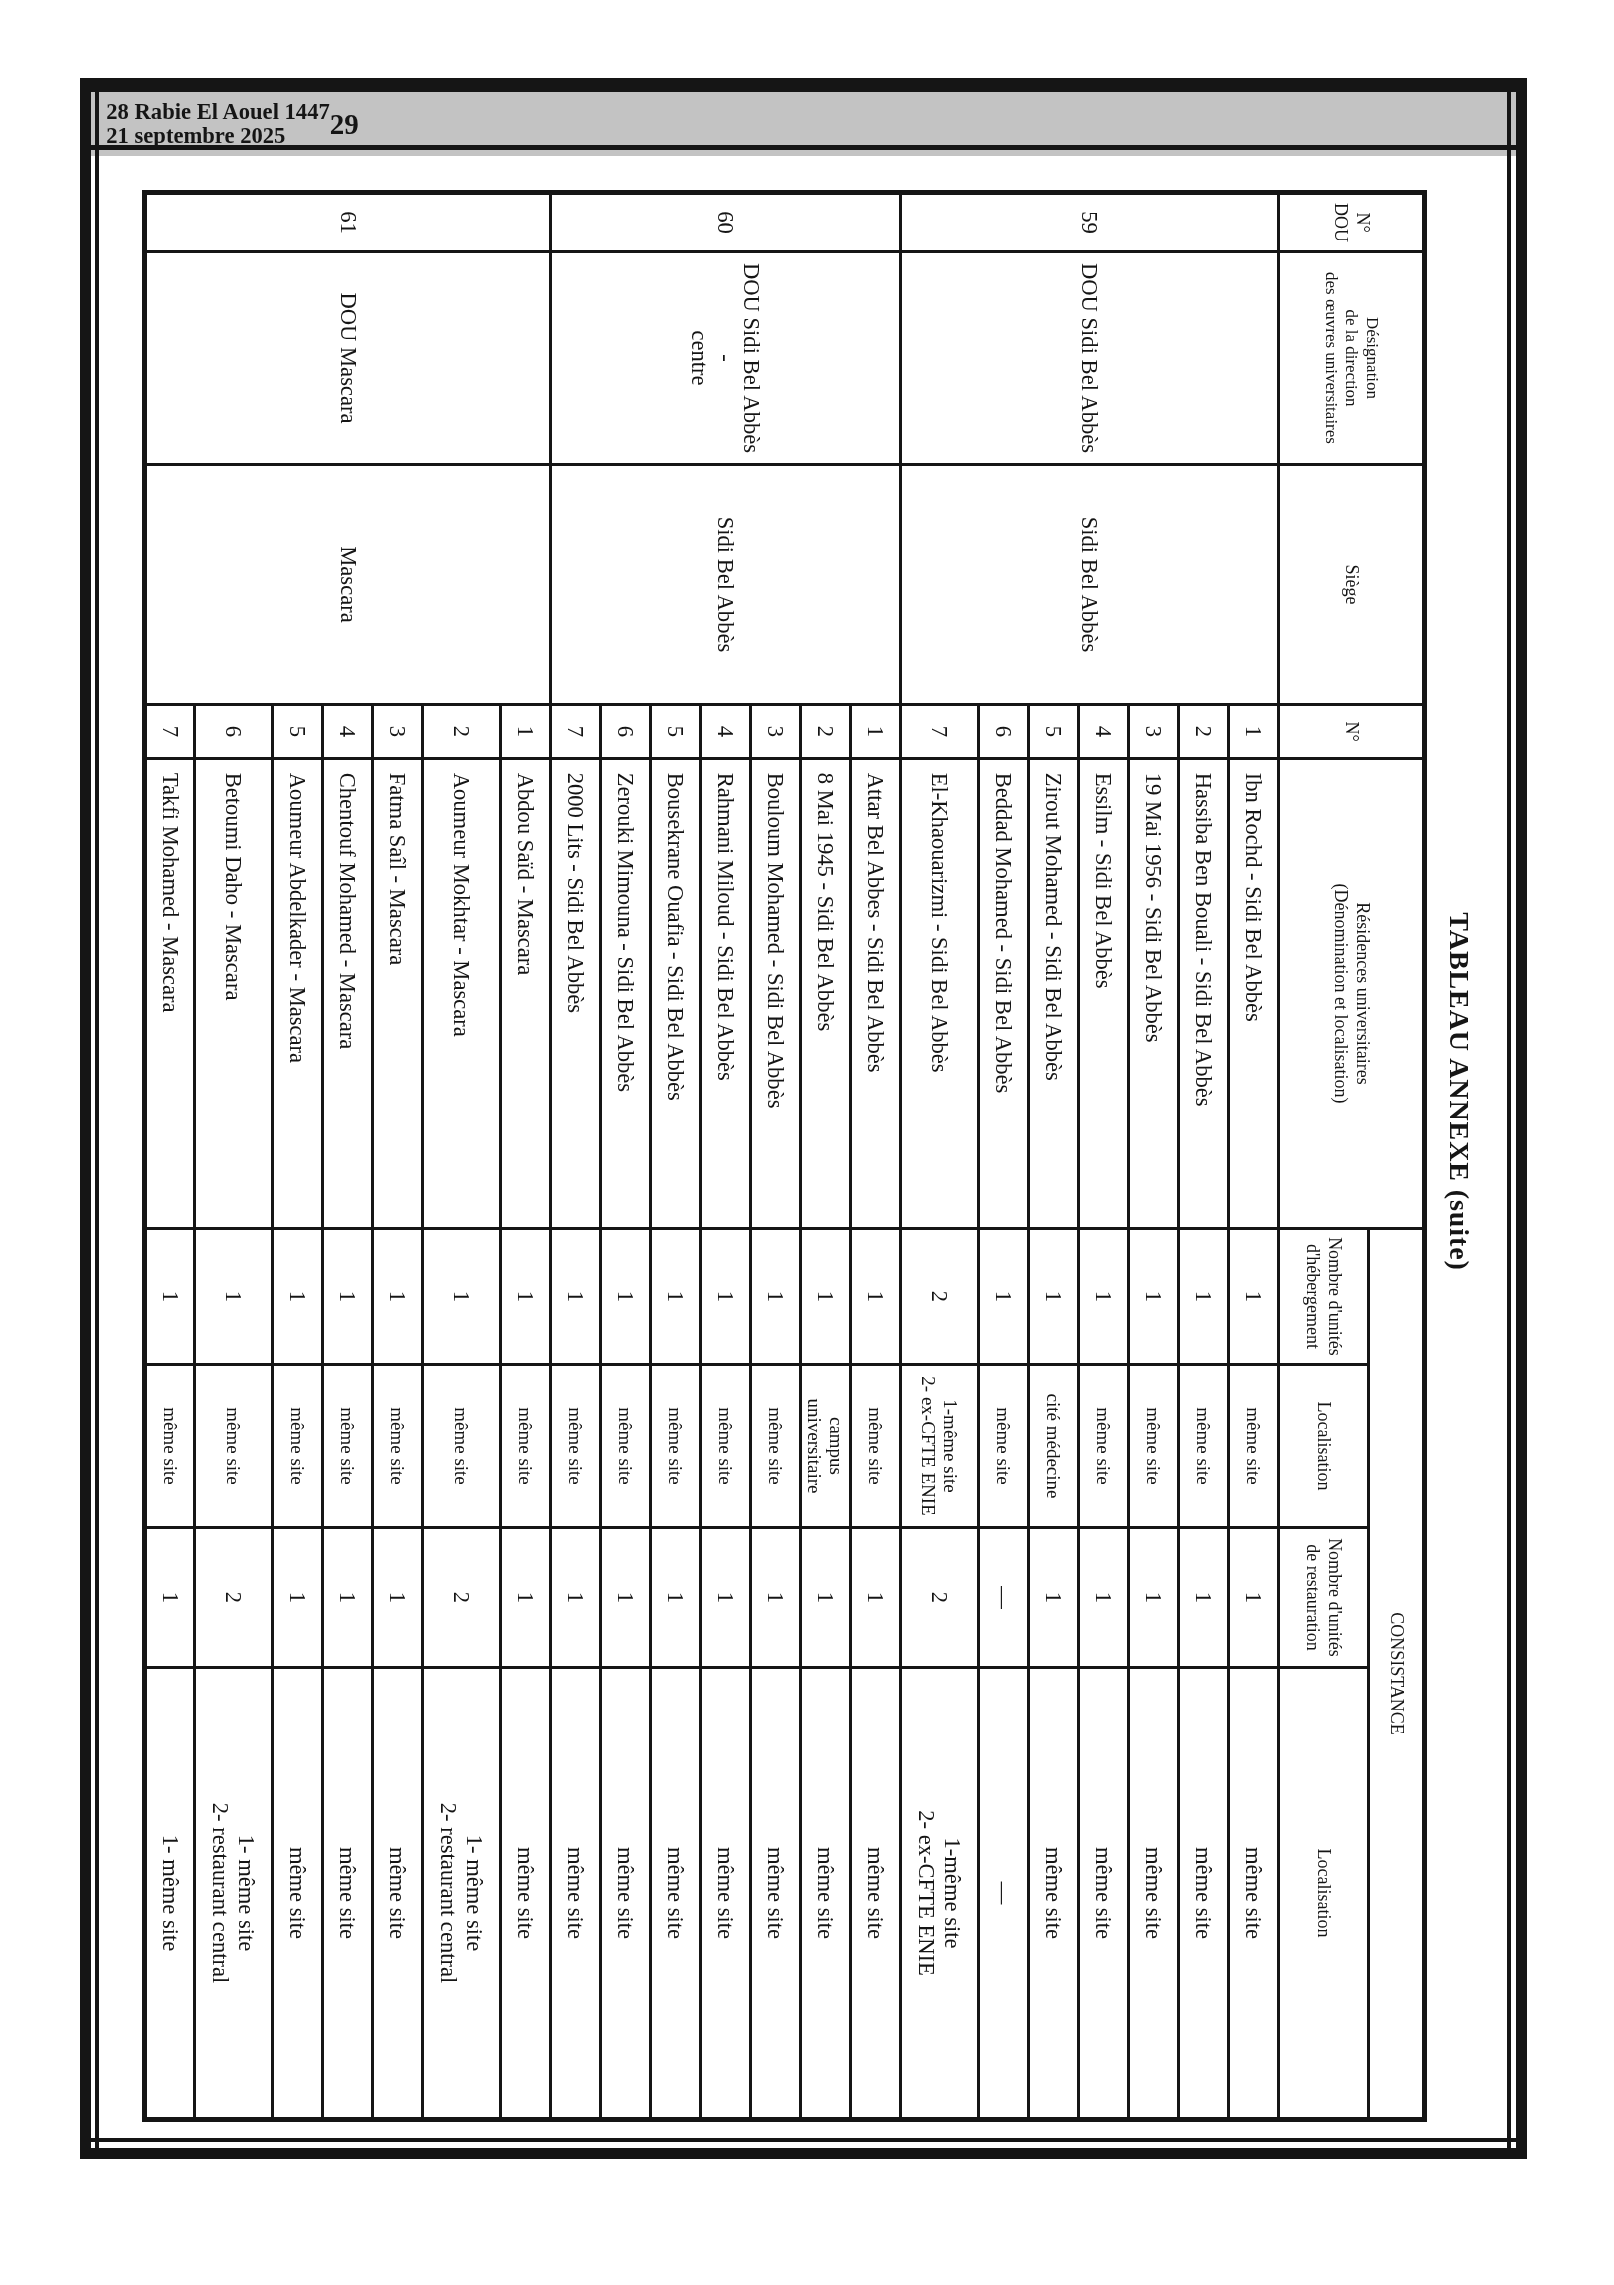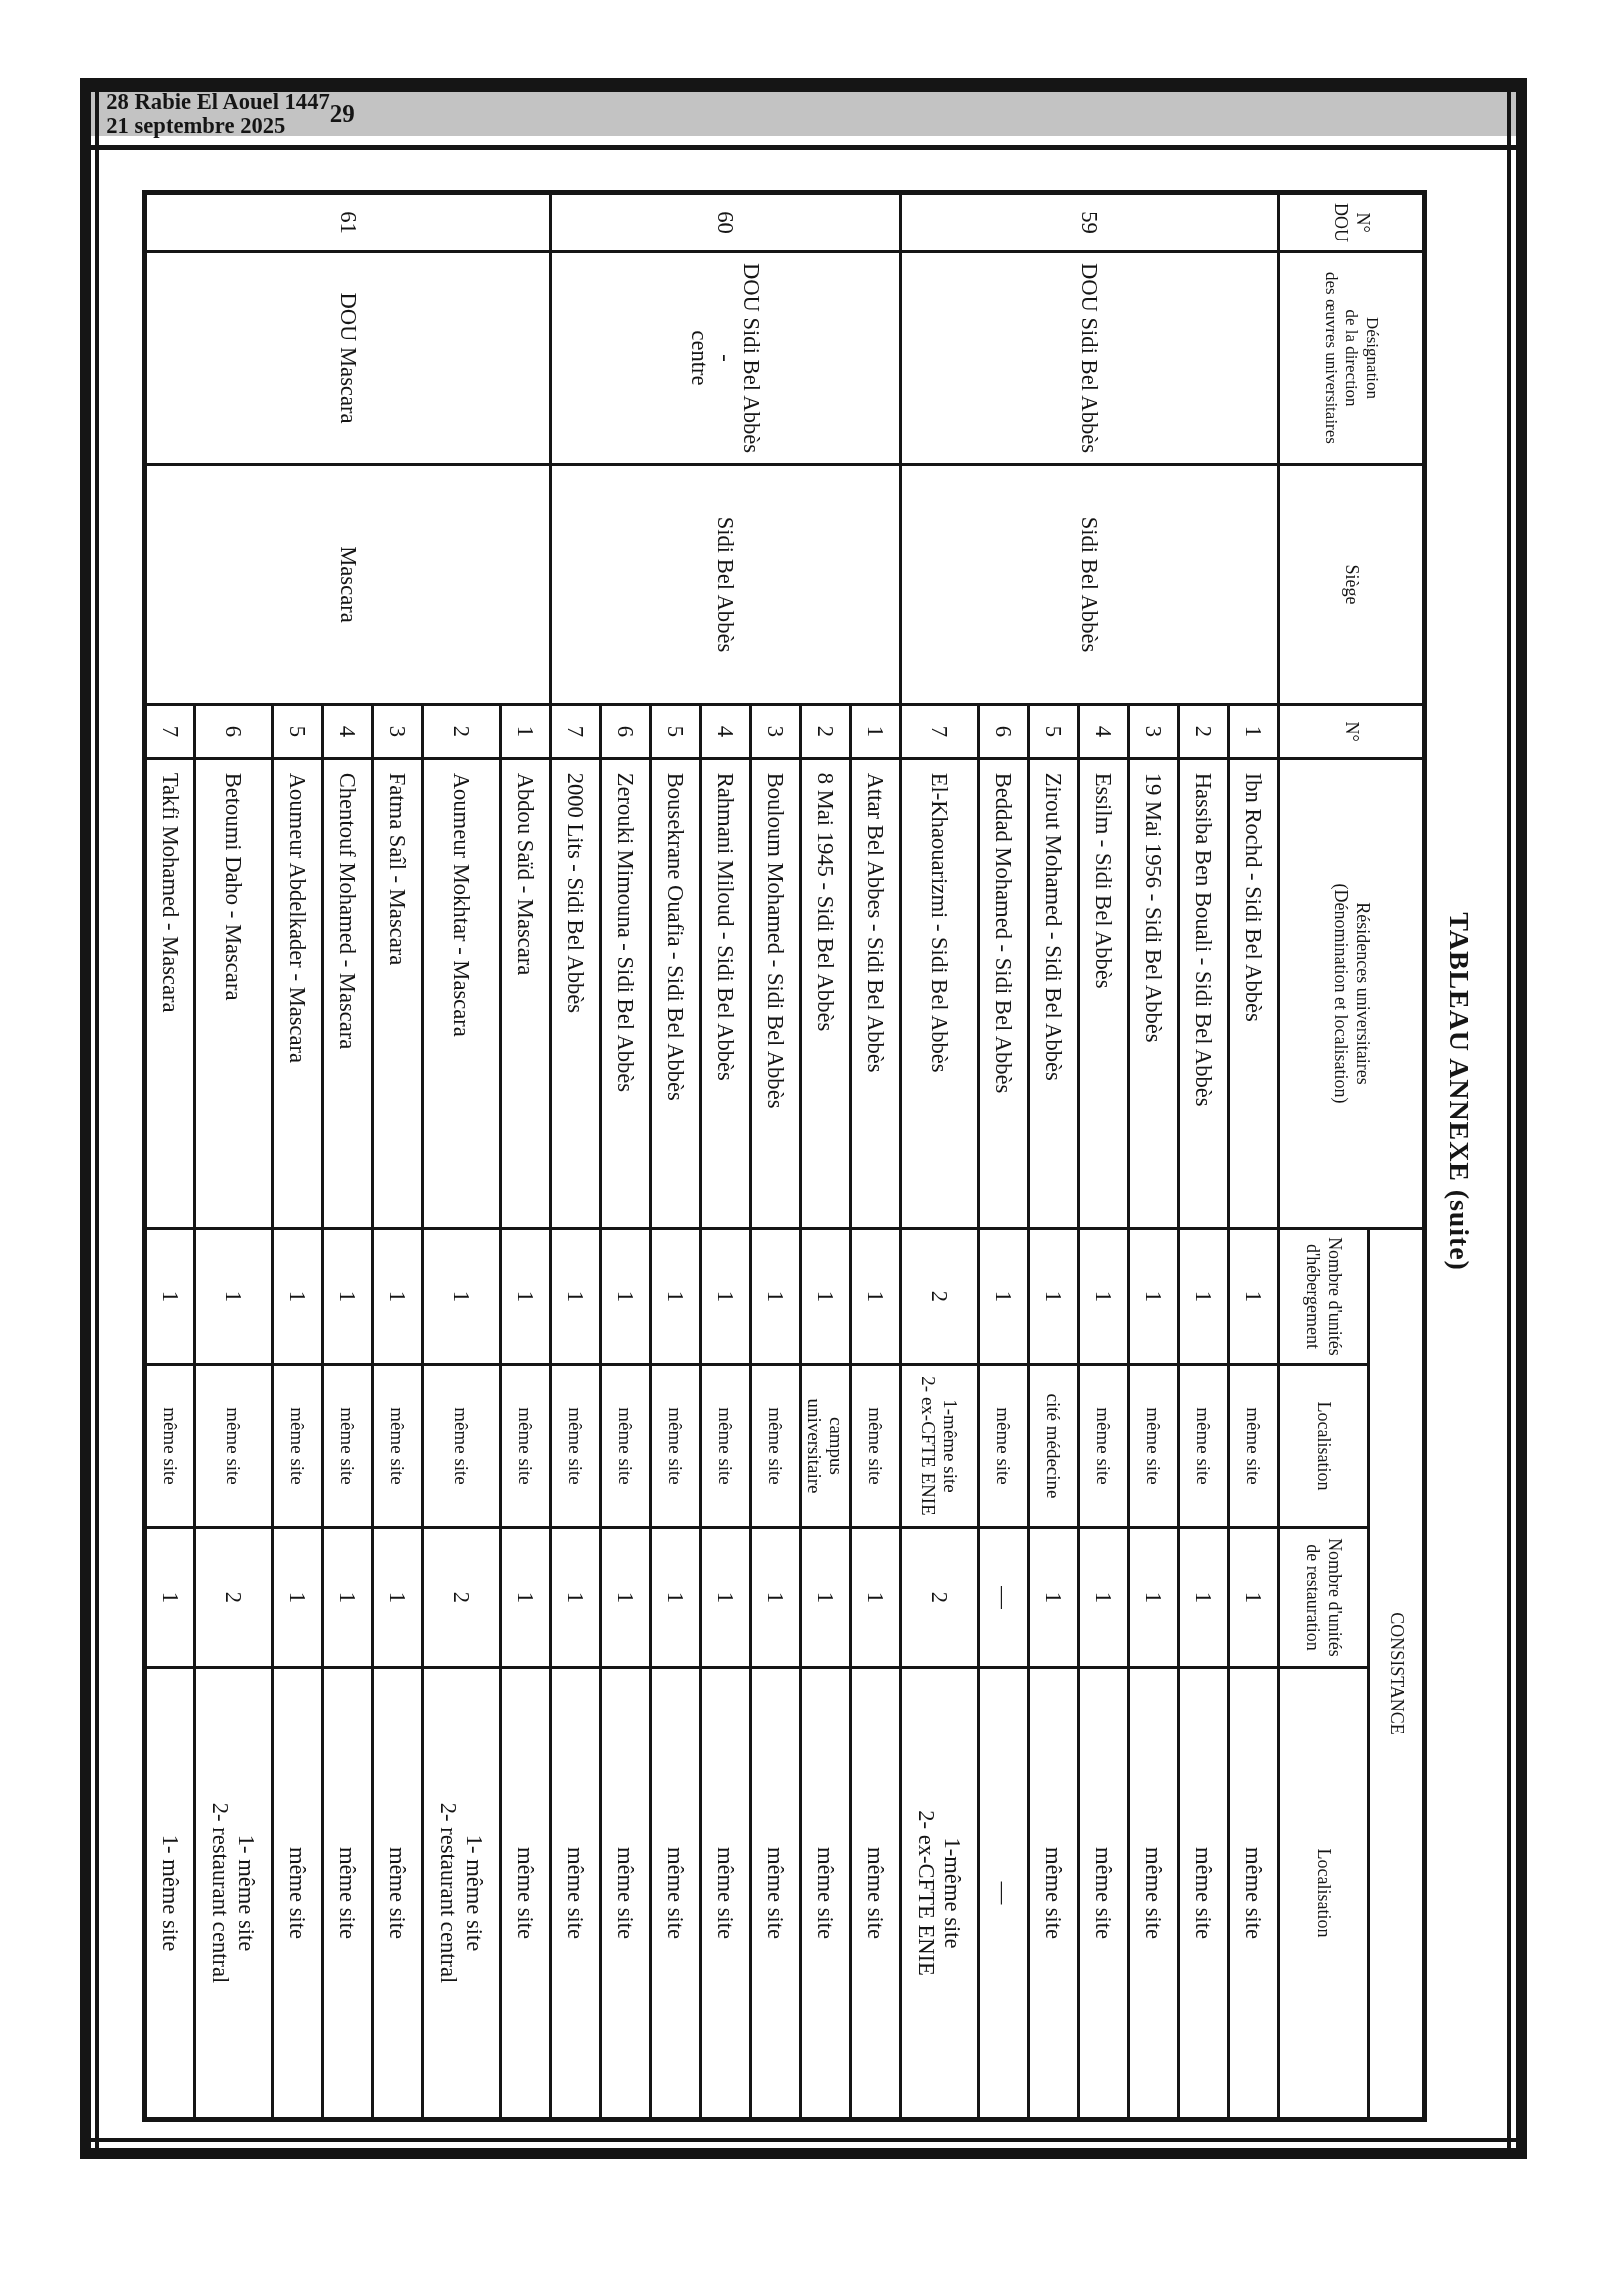--- a/index.html
+++ b/index.html
@@ -1,24 +1,24 @@
 <!DOCTYPE html>
 <html style="font-size:14.5px"><head>
 <meta charset="utf-8">
 <style>
   html,body{margin:0;padding:0;background:#ffffff;}
   .page{position:relative;width:1615px;height:2285px;background:#ffffff;overflow:hidden;
         font-family:"Liberation Serif", serif;color:#151515;}
   
   .topbar{position:absolute;left:80px;top:78px;width:1447px;height:14.5px;background:#151515;}
-  .masthead{position:absolute;left:90px;top:92px;width:1426px;height:44px;background:#c3c3c3;
+  .masthead{position:absolute;left:90px;top:92px;width:1426px;height:64px;background:#c3c3c3;
             display:flex;align-items:center;}
   .mh-dates{padding-left:16.3px;font-weight:bold;font-size:22.6px;line-height:24.4px;white-space:pre-line;}
   .mh-title{flex:1;text-align:center;font-weight:bold;font-size:25px;}
-  .mh-page{font-weight:bold;font-size:25px;}
+  .mh-page{font-weight:bold;font-size:29px;}
   .mastrule{position:absolute;left:80px;top:145px;width:1447px;height:5.4px;background:#151515;}
   
   .fl-outer{position:absolute;left:80px;top:78px;width:11px;height:2081px;background:#151515;}
   .fl-inner{position:absolute;left:95px;top:78px;width:3.6px;height:2072px;background:#151515;}
   .fr-outer{position:absolute;left:1516px;top:78px;width:11px;height:2081px;background:#151515;}
   .fr-inner{position:absolute;left:1507px;top:78px;width:3.6px;height:2072px;background:#151515;}
   .fb-outer{position:absolute;left:80px;top:2148px;width:1447px;height:11px;background:#151515;}
   .fb-inner{position:absolute;left:90px;top:2138px;width:1426px;height:3.6px;background:#151515;}
   
   .stage{position:absolute;left:140px;top:190px;width:1927px;height:1352px;

